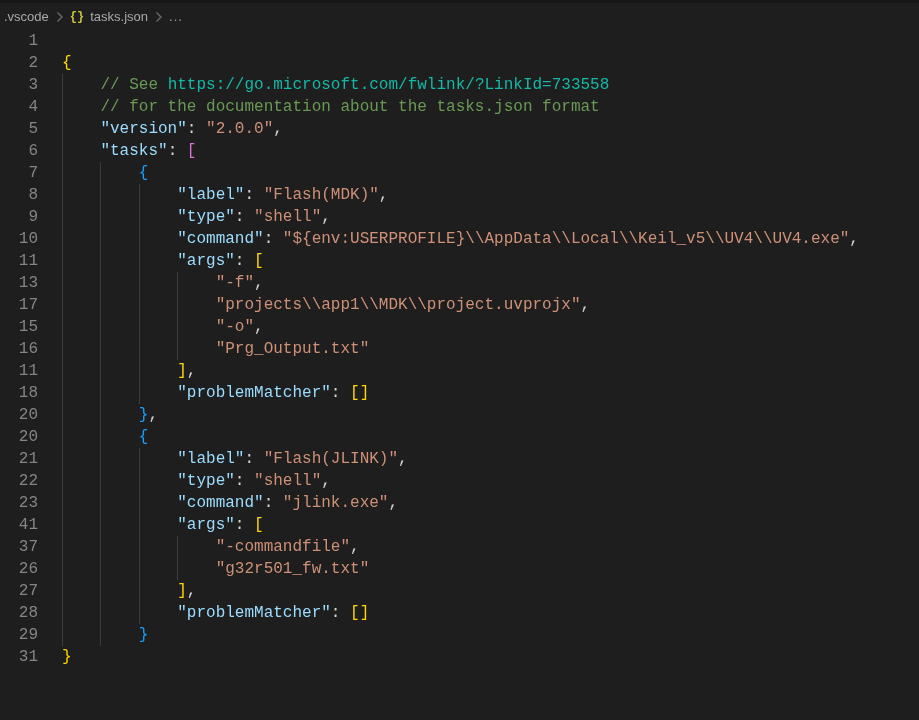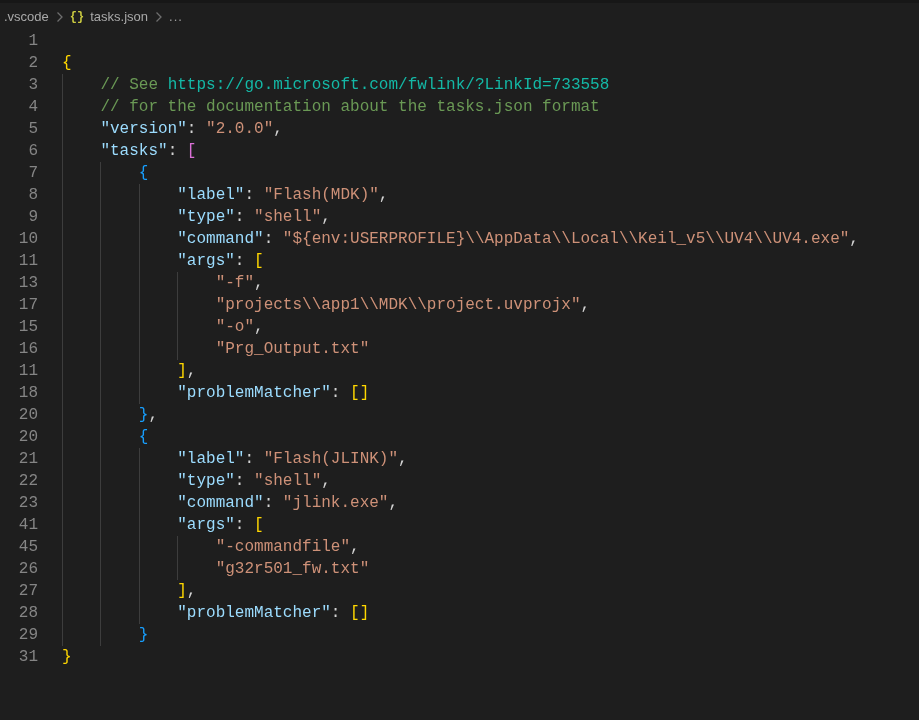--- a/index.html
+++ b/index.html
@@ -81,19 +81,19 @@
     <div class="line"><span class="ln">15</span><span class="guide" style="left: 62px;"></span><span class="guide" style="left: 100.4px;"></span><span class="guide" style="left: 138.8px;"></span><span class="guide" style="left: 177.2px;"></span><span class="code">                <span class="str">"-o"</span><span class="pun">,</span></span></div>
     <div class="line"><span class="ln">16</span><span class="guide" style="left: 62px;"></span><span class="guide" style="left: 100.4px;"></span><span class="guide" style="left: 138.8px;"></span><span class="guide" style="left: 177.2px;"></span><span class="code">                <span class="str">"Prg_Output.txt"</span></span></div>
     <div class="line"><span class="ln">11</span><span class="guide" style="left: 62px;"></span><span class="guide" style="left: 100.4px;"></span><span class="guide" style="left: 138.8px;"></span><span class="code">            <span class="b1">]</span><span class="pun">,</span></span></div>
     <div class="line"><span class="ln">18</span><span class="guide" style="left: 62px;"></span><span class="guide" style="left: 100.4px;"></span><span class="guide" style="left: 138.8px;"></span><span class="code">            <span class="key">"problemMatcher"</span><span class="pun">: </span><span class="b1">[]</span></span></div>
     <div class="line"><span class="ln">20</span><span class="guide" style="left: 62px;"></span><span class="guide" style="left: 100.4px;"></span><span class="code">        <span class="b3">}</span><span class="pun">,</span></span></div>
     <div class="line"><span class="ln">20</span><span class="guide" style="left: 62px;"></span><span class="guide" style="left: 100.4px;"></span><span class="code">        <span class="b3">{</span></span></div>
     <div class="line"><span class="ln">21</span><span class="guide" style="left: 62px;"></span><span class="guide" style="left: 100.4px;"></span><span class="guide" style="left: 138.8px;"></span><span class="code">            <span class="key">"label"</span><span class="pun">: </span><span class="str">"Flash(JLINK)"</span><span class="pun">,</span></span></div>
     <div class="line"><span class="ln">22</span><span class="guide" style="left: 62px;"></span><span class="guide" style="left: 100.4px;"></span><span class="guide" style="left: 138.8px;"></span><span class="code">            <span class="key">"type"</span><span class="pun">: </span><span class="str">"shell"</span><span class="pun">,</span></span></div>
     <div class="line"><span class="ln">23</span><span class="guide" style="left: 62px;"></span><span class="guide" style="left: 100.4px;"></span><span class="guide" style="left: 138.8px;"></span><span class="code">            <span class="key">"command"</span><span class="pun">: </span><span class="str">"jlink.exe"</span><span class="pun">,</span></span></div>
     <div class="line"><span class="ln">41</span><span class="guide" style="left: 62px;"></span><span class="guide" style="left: 100.4px;"></span><span class="guide" style="left: 138.8px;"></span><span class="code">            <span class="key">"args"</span><span class="pun">: </span><span class="b1">[</span></span></div>
-    <div class="line"><span class="ln">45</span><span class="guide" style="left: 62px;"></span><span class="guide" style="left: 100.4px;"></span><span class="guide" style="left: 138.8px;"></span><span class="guide" style="left: 177.2px;"></span><span class="code">                <span class="str">"-commandfile"</span><span class="pun">,</span></span></div>
+    <div class="line"><span class="ln">37</span><span class="guide" style="left: 62px;"></span><span class="guide" style="left: 100.4px;"></span><span class="guide" style="left: 138.8px;"></span><span class="guide" style="left: 177.2px;"></span><span class="code">                <span class="str">"-commandfile"</span><span class="pun">,</span></span></div>
     <div class="line"><span class="ln">26</span><span class="guide" style="left: 62px;"></span><span class="guide" style="left: 100.4px;"></span><span class="guide" style="left: 138.8px;"></span><span class="guide" style="left: 177.2px;"></span><span class="code">                <span class="str">"g32r501_fw.txt"</span></span></div>
     <div class="line"><span class="ln">27</span><span class="guide" style="left: 62px;"></span><span class="guide" style="left: 100.4px;"></span><span class="guide" style="left: 138.8px;"></span><span class="code">            <span class="b1">]</span><span class="pun">,</span></span></div>
     <div class="line"><span class="ln">28</span><span class="guide" style="left: 62px;"></span><span class="guide" style="left: 100.4px;"></span><span class="guide" style="left: 138.8px;"></span><span class="code">            <span class="key">"problemMatcher"</span><span class="pun">: </span><span class="b1">[]</span></span></div>
     <div class="line"><span class="ln">29</span><span class="guide" style="left: 62px;"></span><span class="guide" style="left: 100.4px;"></span><span class="code">        <span class="b3">}</span></span></div>
     <div class="line"><span class="ln">31</span><span class="code"><span class="b1">}</span></span></div>
   </div>
 
 </body></html>

